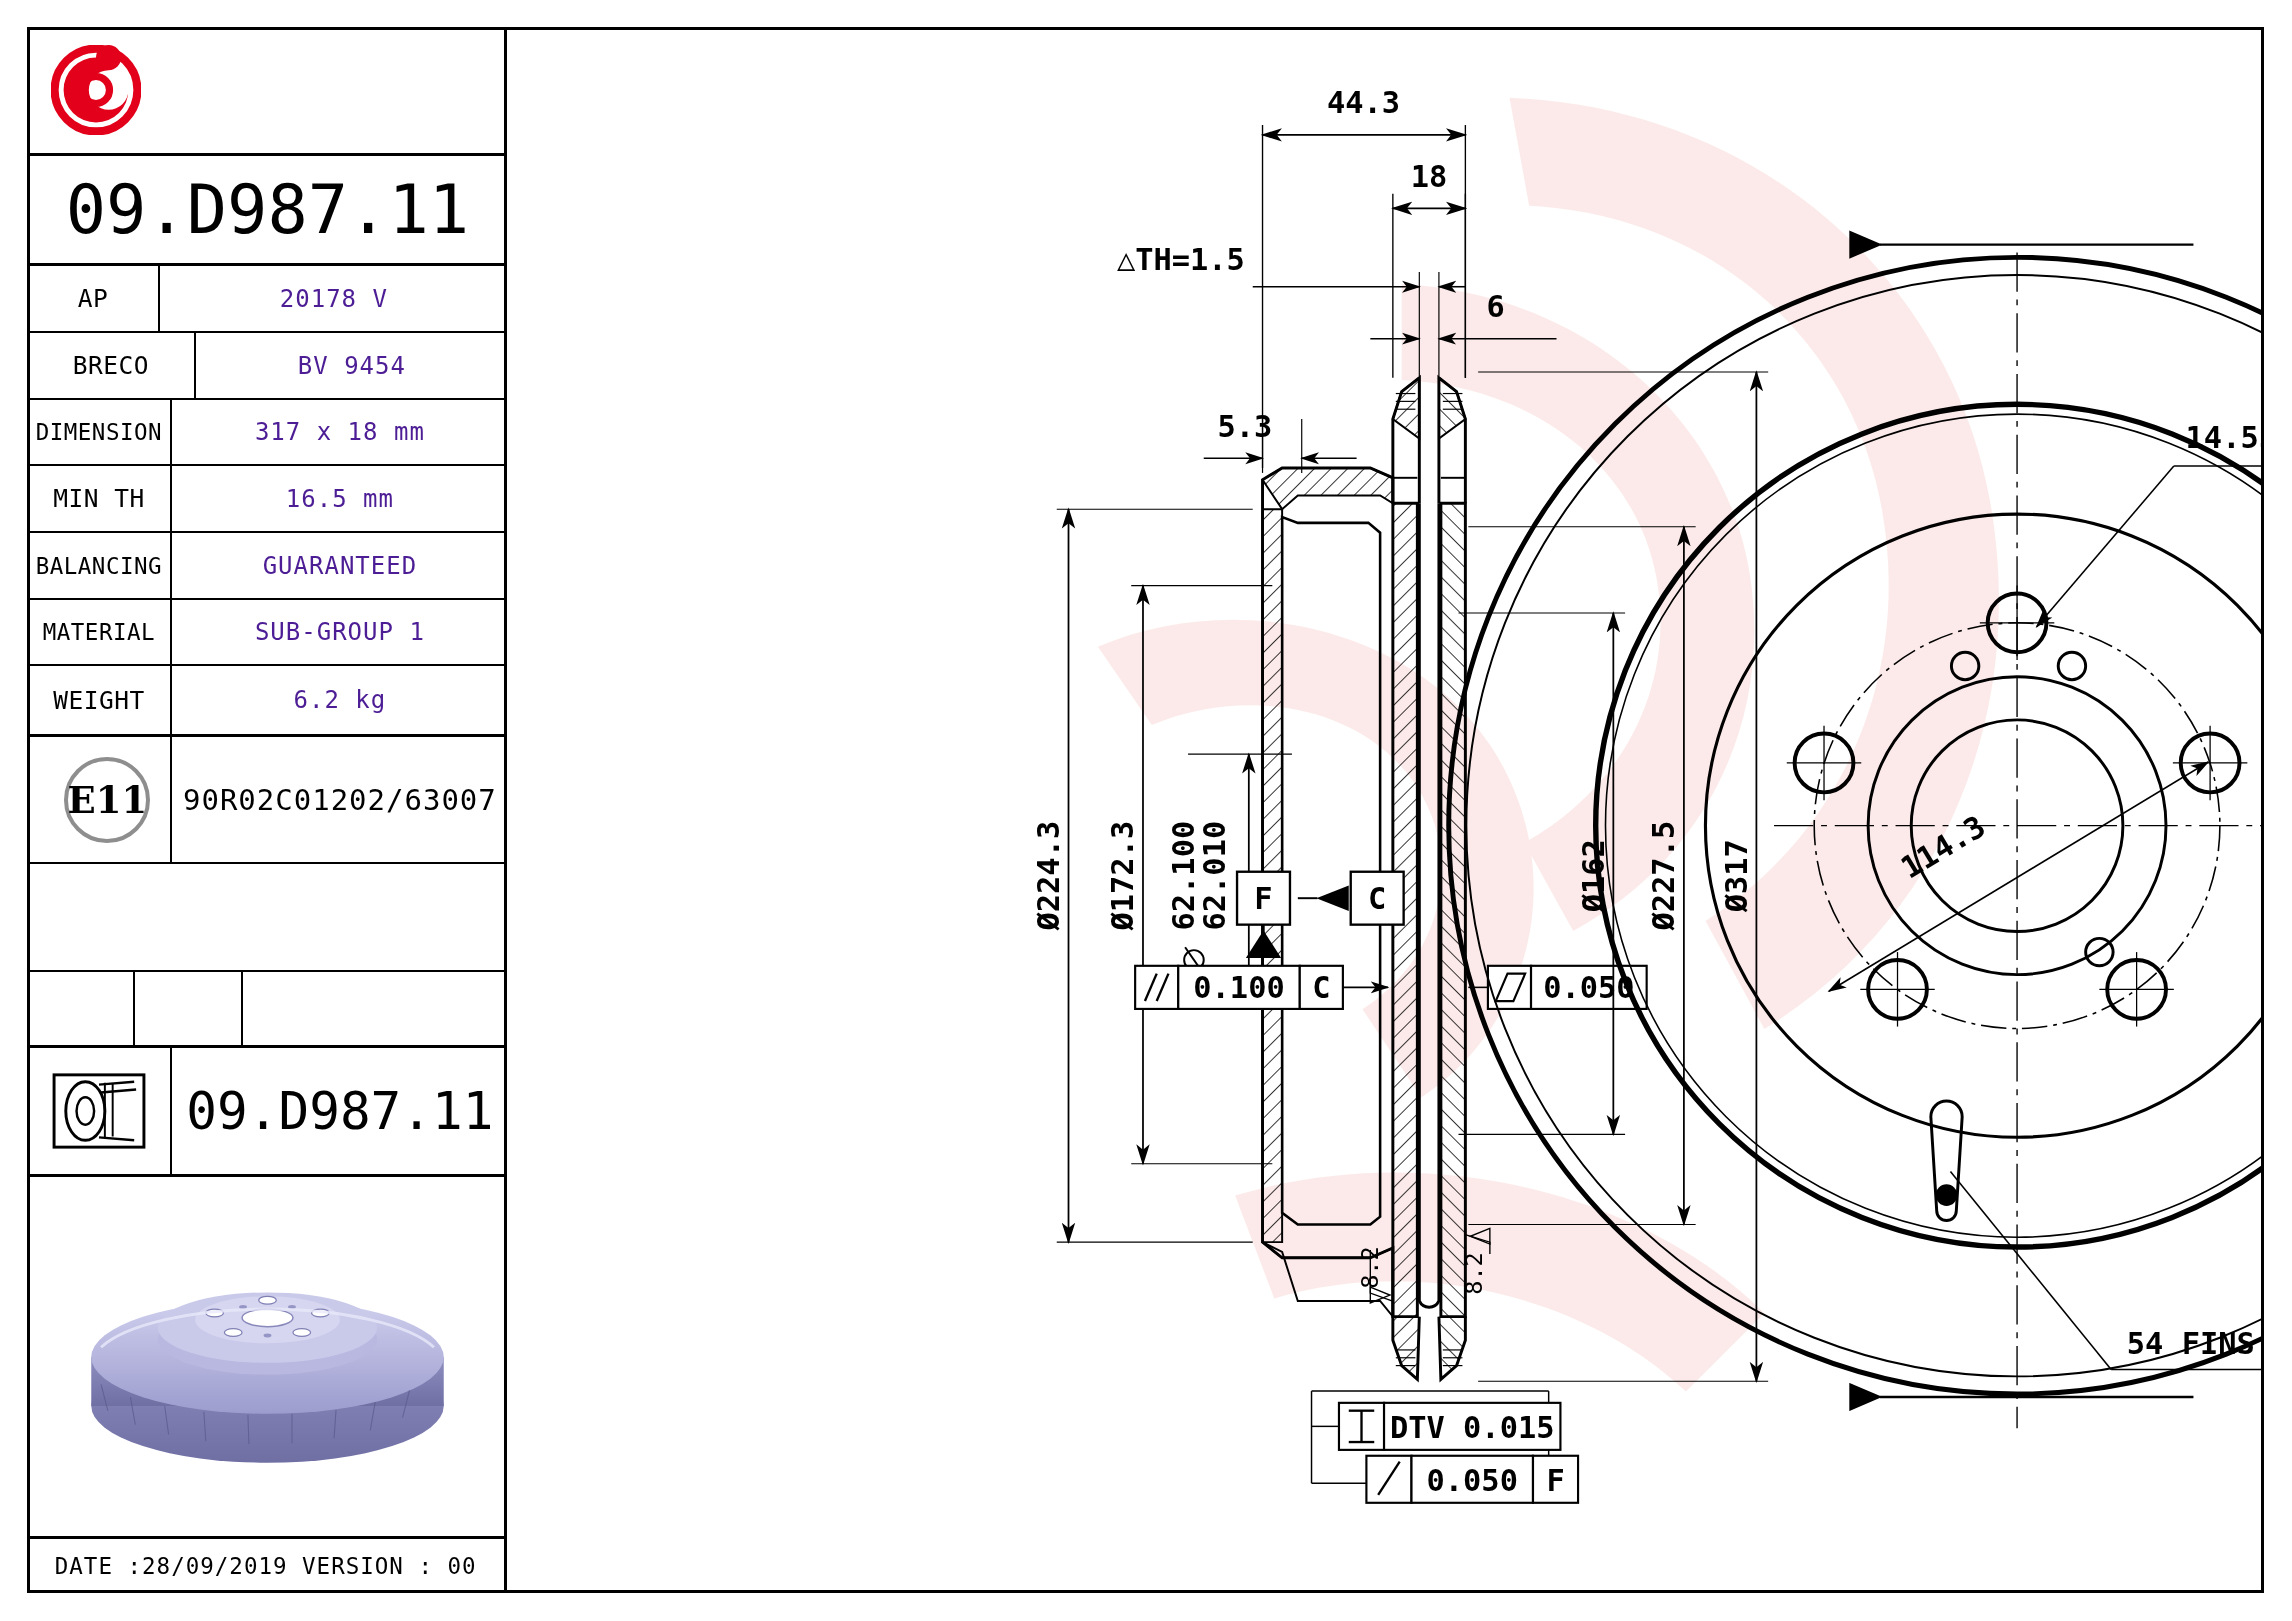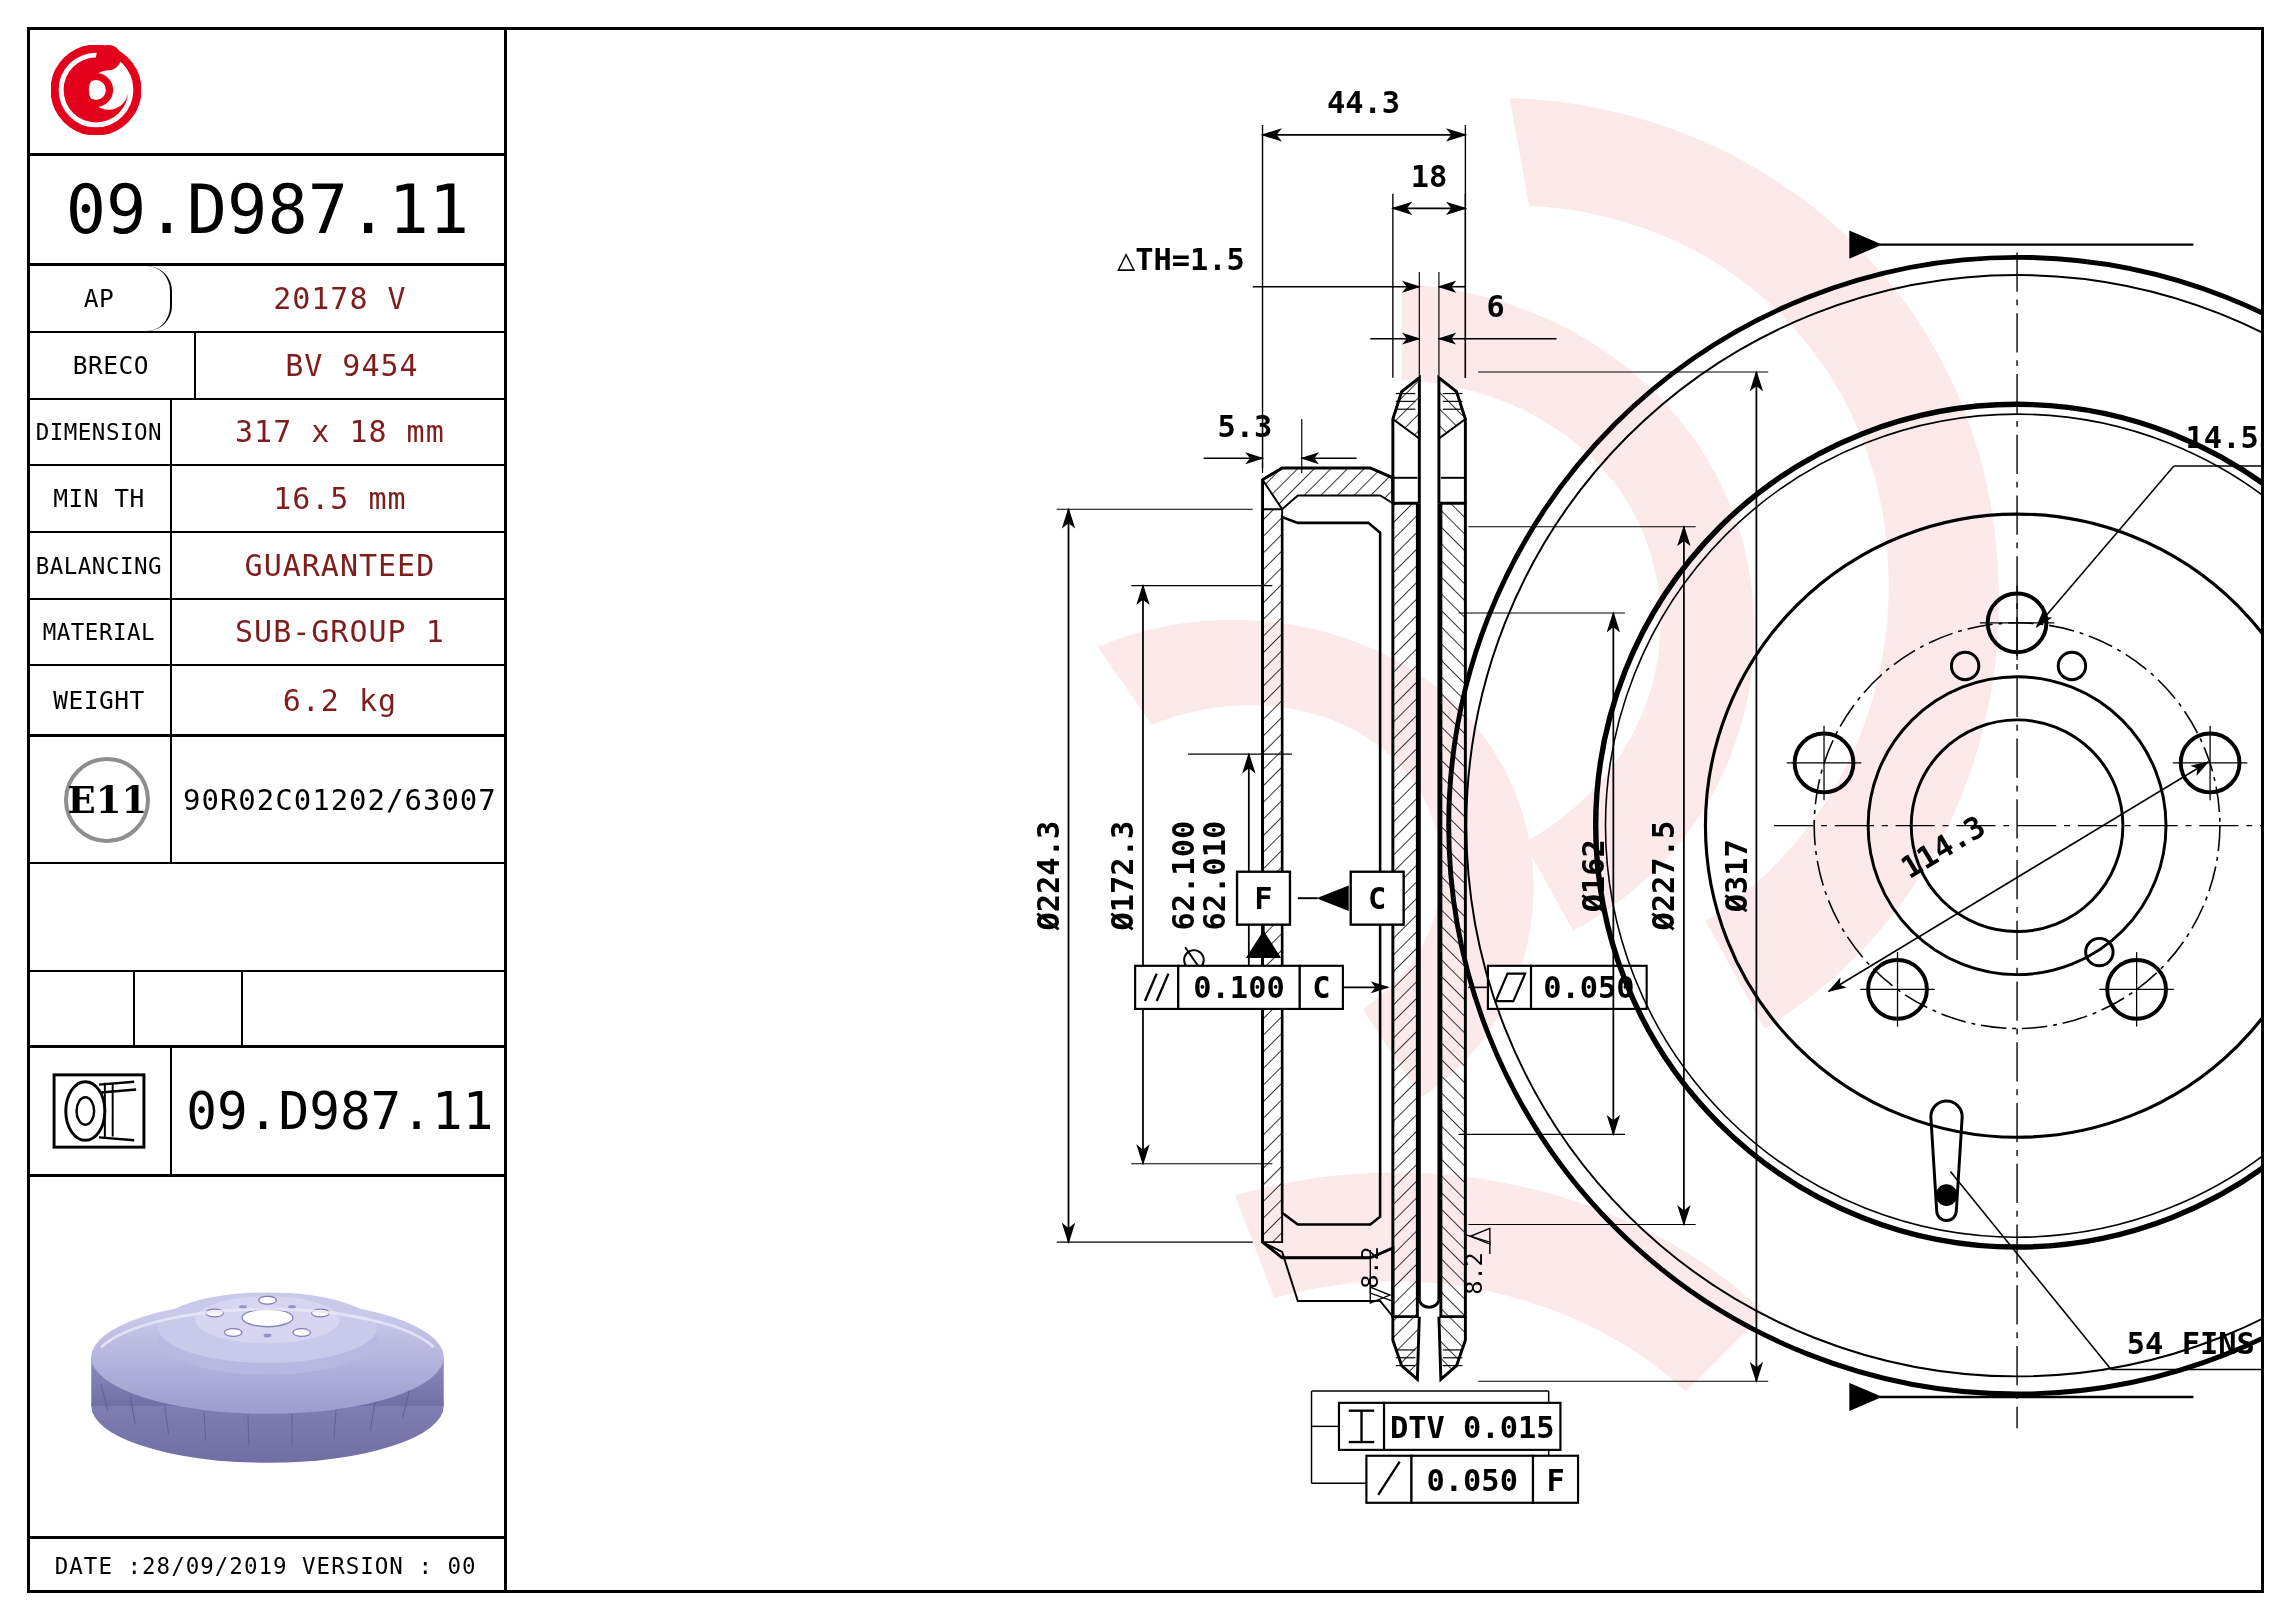--- a/index.html
+++ b/index.html
@@ -9,21 +9,21 @@
   
   #frame{position:absolute;left:27.4px;top:27.4px;width:2237px;height:1566px;border:3.9px solid #000;box-sizing:border-box;}
 
   
   #watermark{position:absolute;left:549px;top:39px;width:1725px;height:1529px;pointer-events:none;opacity:.30;}
 
   
   #panel{position:absolute;left:27.4px;top:27.4px;width:480px;height:1566px;box-sizing:border-box;border-right:3.9px solid #000;}
   .prow{position:absolute;left:0;width:480px;box-sizing:border-box;border-bottom:2.9px solid #000;display:flex;}
   .pcell-l{box-sizing:border-box;display:flex;align-items:center;justify-content:center;font-size:24.5px;letter-spacing:0.5px;color:#000;}
-  .pcell-r{box-sizing:border-box;display:flex;align-items:center;justify-content:center;font-size:30px;letter-spacing:1px;color:#7f1d1d;}
+  .pcell-r{box-sizing:border-box;display:flex;align-items:center;justify-content:center;font-size:24px;letter-spacing:1px;color:#4c1d95;}
   .divv{border-right:2.9px solid #000;}
 
   
   #logorow{position:absolute;left:0;top:0;width:480px;height:129px;border-bottom:3.9px solid #000;box-sizing:border-box;display:flex;align-items:center;padding-left:23.5px;}
   #logomark{width:90px;height:90px;flex:0 0 auto;}
   #logotext{font-family:"DejaVu Sans","Liberation Sans",sans-serif;font-weight:bold;font-size:71px;color:#e2001a;letter-spacing:-2.9px;margin-left:9.8px;line-height:1;}
   #logoreg{font-size:21.6px;vertical-align:super;letter-spacing:0;}
 
   
   #pnrow{position:absolute;left:0;top:129px;width:480px;height:110px;border-bottom:3.9px solid #000;box-sizing:border-box;display:flex;align-items:center;justify-content:center;}
@@ -81,21 +81,21 @@
         <path d="M50 14 A36 36 0 1 0 86 50 A22 22 0 1 1 64 28 A14 14 0 1 0 50 14 Z" fill="#e2001a"></path>
         <circle cx="50" cy="50" r="15" fill="none" stroke="#e2001a" stroke-width="8"></circle>
       </svg>
     </div>
 
     <div id="pnrow">
       <div id="pnum">09.D987.11</div>
     </div>
 
     <div class="prow" style="top:239px;height:67px;">
-      <div class="pcell-l divv" style="width:145px;border-radius:25px;">AP</div>
+      <div class="pcell-l divv" style="width:133px;">AP</div>
       <div class="pcell-r" style="flex:1;">20178 V</div>
     </div>
     <div class="prow" style="top:306px;height:67px;">
       <div class="pcell-l divv" style="width:169px;">BRECO</div>
       <div class="pcell-r" style="flex:1;">BV 9454</div>
     </div>
     <div class="prow" style="top:372px;height:67px;">
       <div class="pcell-l divv" style="width:145px;font-size:22.5px;">DIMENSION</div>
       <div class="pcell-r" style="flex:1;">317 x 18 mm</div>
     </div>

